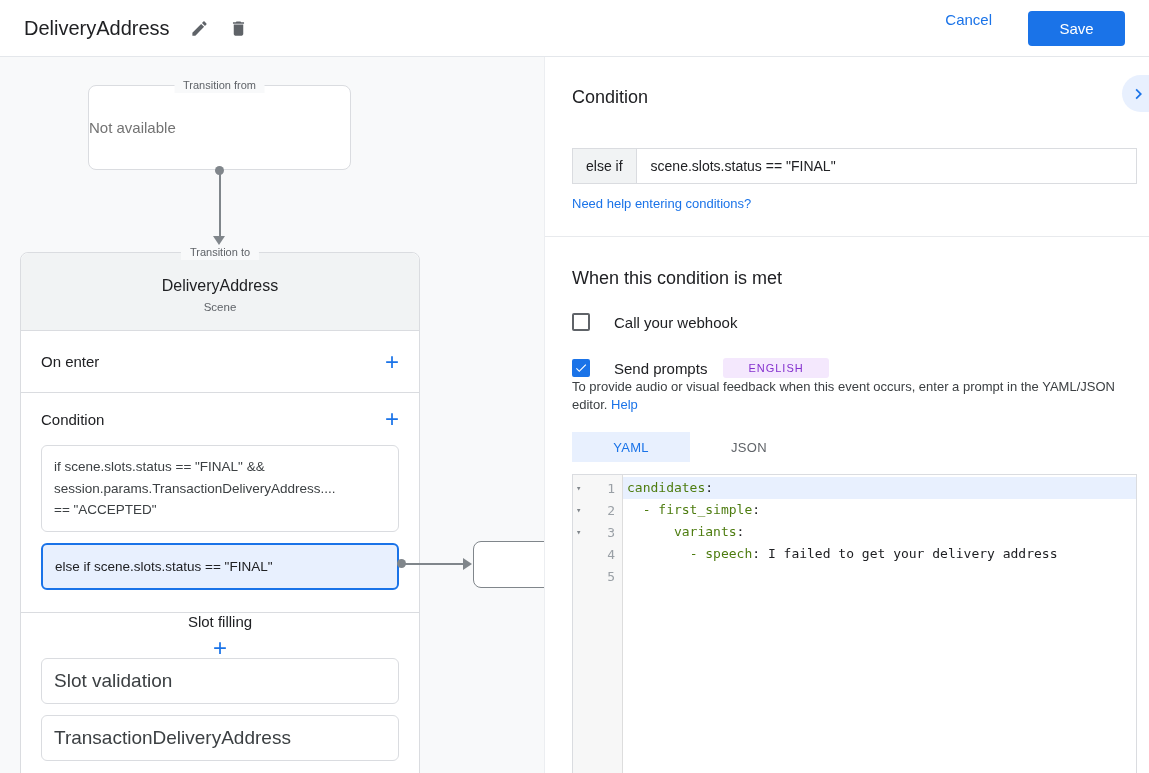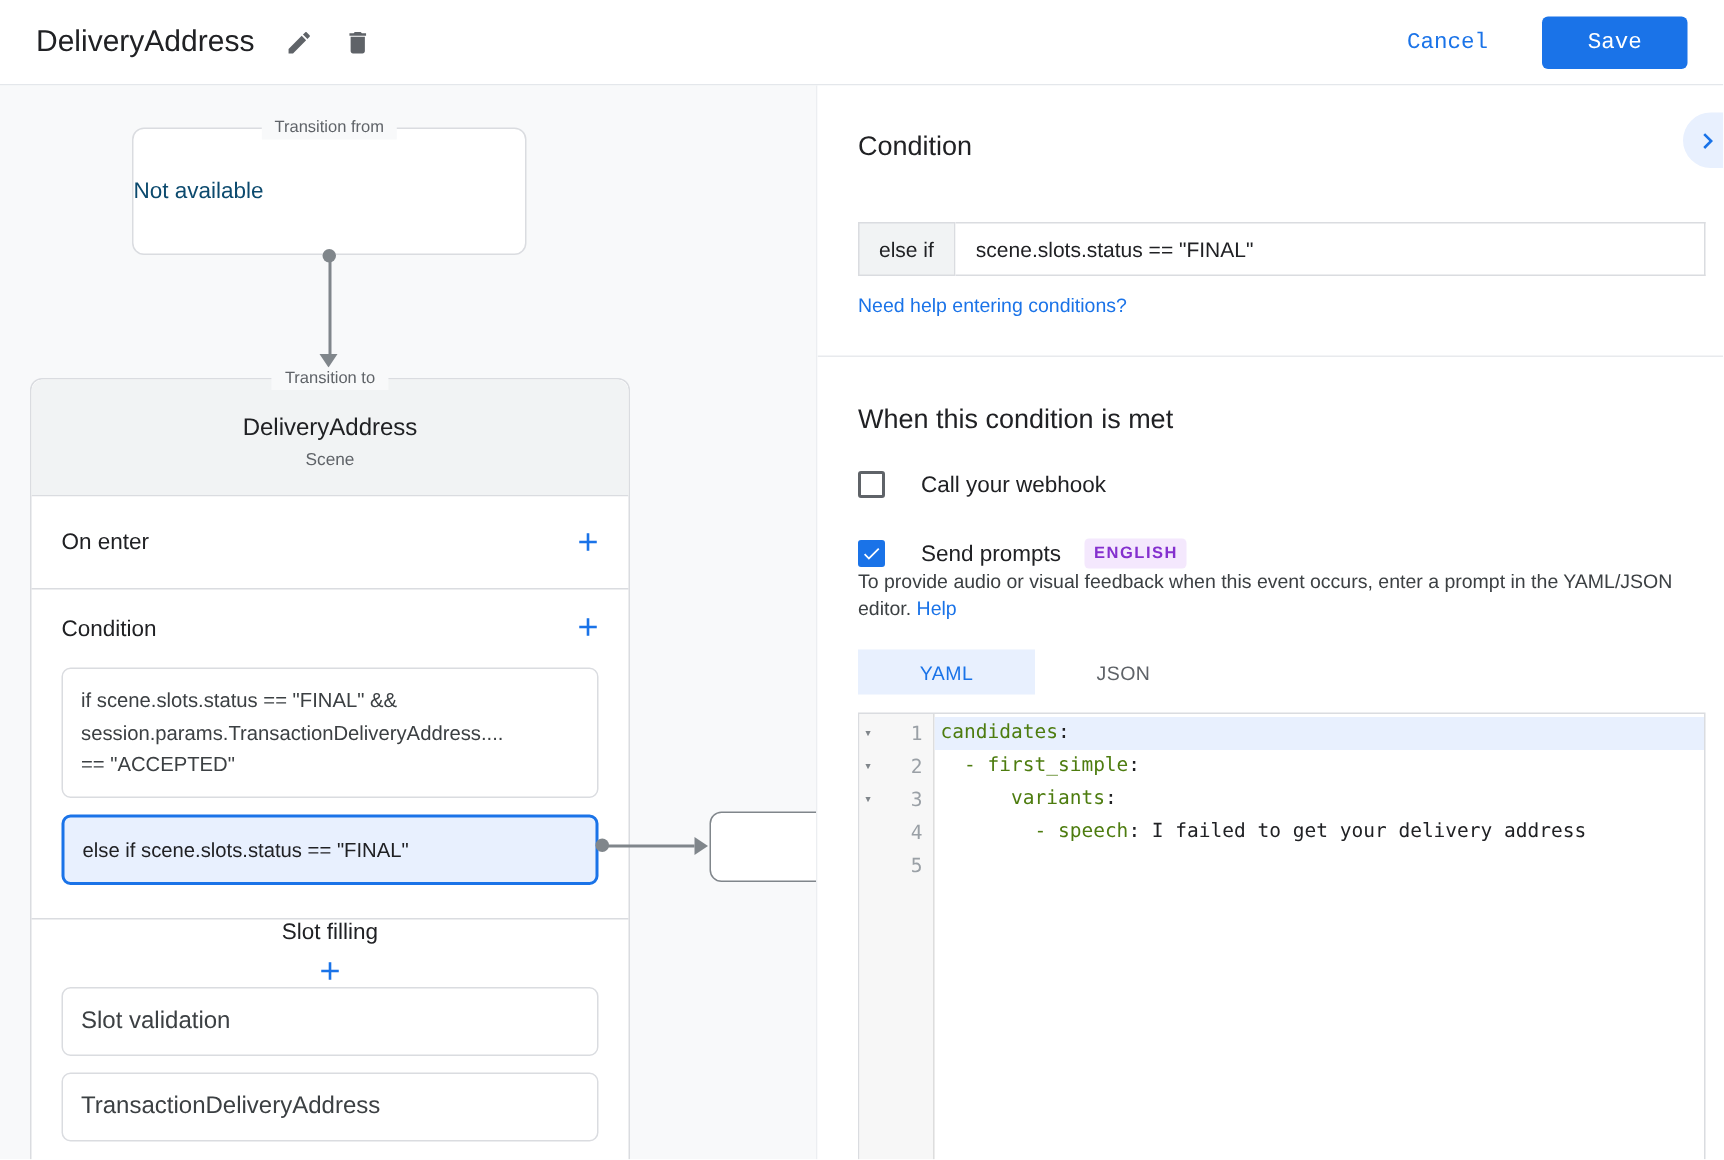--- a/index.html
+++ b/index.html
@@ -9,39 +9,39 @@
 
   
   .topbar { height:57px; display:flex; align-items:center; justify-content:space-between;
             padding:0 24px; border-bottom:1px solid #e4e7eb; background:#fff; }
   .topbar-left { display:flex; align-items:center; }
   .page-title { font-size:20px; font-weight:400; color:#202124; }
   .icon-btn { background:none; border:none; cursor:pointer; display:flex; align-items:center; padding:2px; }
   .icon-btn svg { fill:#5f6368; }
   .icon-btn.edit { margin-left:18px; }
   .icon-btn.del { margin-left:16px; }
-  .topbar-right { display:flex; align-items:center;font-family:Liberation Mono, monospace; }
+  .topbar-right { display:flex; align-items:flex-start; }
   .cancel-btn { background:none; border:none; color:#1a73e8; font-size:15px; font-weight:500;
                 font-family:inherit; cursor:pointer; margin-right:36px; }
   .save-btn { background:#1a73e8; border:none; color:#fff; font-size:15px; font-weight:500;
               font-family:inherit; cursor:pointer; width:97px; height:35px; border-radius:4px; }
 
   
   .main { display:flex; height:716px; }
 
   
   .canvas { width:545px; background:#f8f9fa; position:relative; overflow:hidden; flex:none;
             border-right:1px solid #eceef1; }
   .legend { position:absolute; top:-8px; left:50%; transform:translateX(-50%);
             background:#f8f9fa; padding:0 9px; font-size:11px; color:#5f6368;
             line-height:15px; white-space:nowrap; }
   .from-box { position:absolute; left:88px; top:28px; width:263px; height:85px;
               background:#fff; border:1px solid #dadce0; border-radius:8px;
               display:flex; align-items:center; }
-  .from-value { font-size:15px; color:#0c4a6e; }
+  .from-value { font-size:15px; color:#737373; }
 
   .vconn { position:absolute; left:0; top:0; }
   .dot { position:absolute; width:9px; height:9px; border-radius:50%; background:#80868b; }
   .vline { position:absolute; width:2px; background:#80868b; }
   .arrow-down { position:absolute; width:0; height:0; border-left:6px solid transparent;
                 border-right:6px solid transparent; border-top:9px solid #80868b; }
   .hline { position:absolute; height:2px; background:#80868b; }
   .arrow-right { position:absolute; width:0; height:0; border-top:6px solid transparent;
                  border-bottom:6px solid transparent; border-left:9px solid #80868b; }
 
@@ -62,21 +62,21 @@
   .plus-btn { background:none; border:none; color:#1a73e8; font-size:24px; font-weight:300;
               line-height:20px; cursor:pointer; font-family:inherit; padding:0; }
   .cond-box { margin:0 20px; border:1px solid #dadce0; border-radius:6px; background:#fff;
               padding:10px 12px; font-size:13.5px; color:#3c4043; line-height:21.5px; }
   .else-box { margin:11px 20px 0; height:47px; border:2px solid #1a73e8; border-radius:6px;
               background:#fff; display:flex; align-items:center; padding:0 12px;
               font-size:13.5px; color:#202124; cursor:pointer; }
   .else-box.selected { background:#e8f0fe; }
   .slot-box { margin:0 20px 11px; height:46px; border:1px solid #dadce0; border-radius:6px;
               background:#fff; display:flex; align-items:center; padding:0 12px;
-              font-size:16px; color:#3c4043; }
+              font-size:19px; color:#3c4043; }
   .target-box { position:absolute; left:473px; top:484px; width:92px; height:47px;
                 background:#fff; border:1px solid #80868b; border-radius:8px; }
 
   
   .detail { flex:1; background:#fff; position:relative; padding:0 12px 0 27px; overflow:hidden; }
   .collapse-btn { position:absolute; right:0; top:18px; width:27px; height:37px; border:none;
                   background:#e8f0fe; border-radius:19px 0 0 19px; cursor:pointer;
                   display:flex; align-items:center; justify-content:flex-start; padding-left:6px; }
   .collapse-btn svg { fill:#1a73e8; }
   .panel-h { font-size:18px; font-weight:400; color:#202124; line-height:22px; }
@@ -91,22 +91,22 @@
   .divider { height:1px; background:#e8eaed; margin:24px -12px 0 -27px; }
   .h-when { margin-top:30px; }
   .check-row { display:flex; align-items:center; margin-top:24px; }
   .check-row + .check-row { margin-top:27px; }
   .checkbox { width:18px; height:18px; border:2px solid #5f6368; border-radius:2px; flex:none;
               cursor:pointer; display:flex; align-items:center; justify-content:center; background:#fff; }
   .checkbox .check { display:none; }
   .checkbox.checked { background:#1a73e8; border-color:#1a73e8; }
   .checkbox.checked .check { display:block; }
   .check-label { margin-left:24px; font-size:15px; font-weight:500; color:#202124; }
-  .badge { margin-left:16px; background:#f4e8fd; color:#8430ce; font-size:11px; font-weight:700;
-           letter-spacing:1px; padding:4px 6px; border-radius:3px; }
+  .badge { margin-left:16px; background:#f4e8fd; color:#8430ce; font-size:11px; font-weight:400;
+           letter-spacing:1px; padding:4px 25px; border-radius:3px; }
   .desc { margin-top:0; font-size:13px; color:#3c4043; line-height:17.5px; max-width:566px; }
   .desc a { color:#1a73e8; text-decoration:none; cursor:pointer; }
   .tabs { display:flex; margin-top:19px; }
   .tab { width:118px; height:30px; display:flex; align-items:center; justify-content:center;
          font-size:13px; font-weight:500; letter-spacing:.3px; color:#5f6368; cursor:pointer; }
   .tab.active { background:#e8f0fe; color:#1a73e8; }
 
   
   .editor { margin-top:12px; border:1px solid #dadce0; display:flex; height:320px;
             font-family:"DejaVu Sans Mono", monospace; font-size:13px; }

